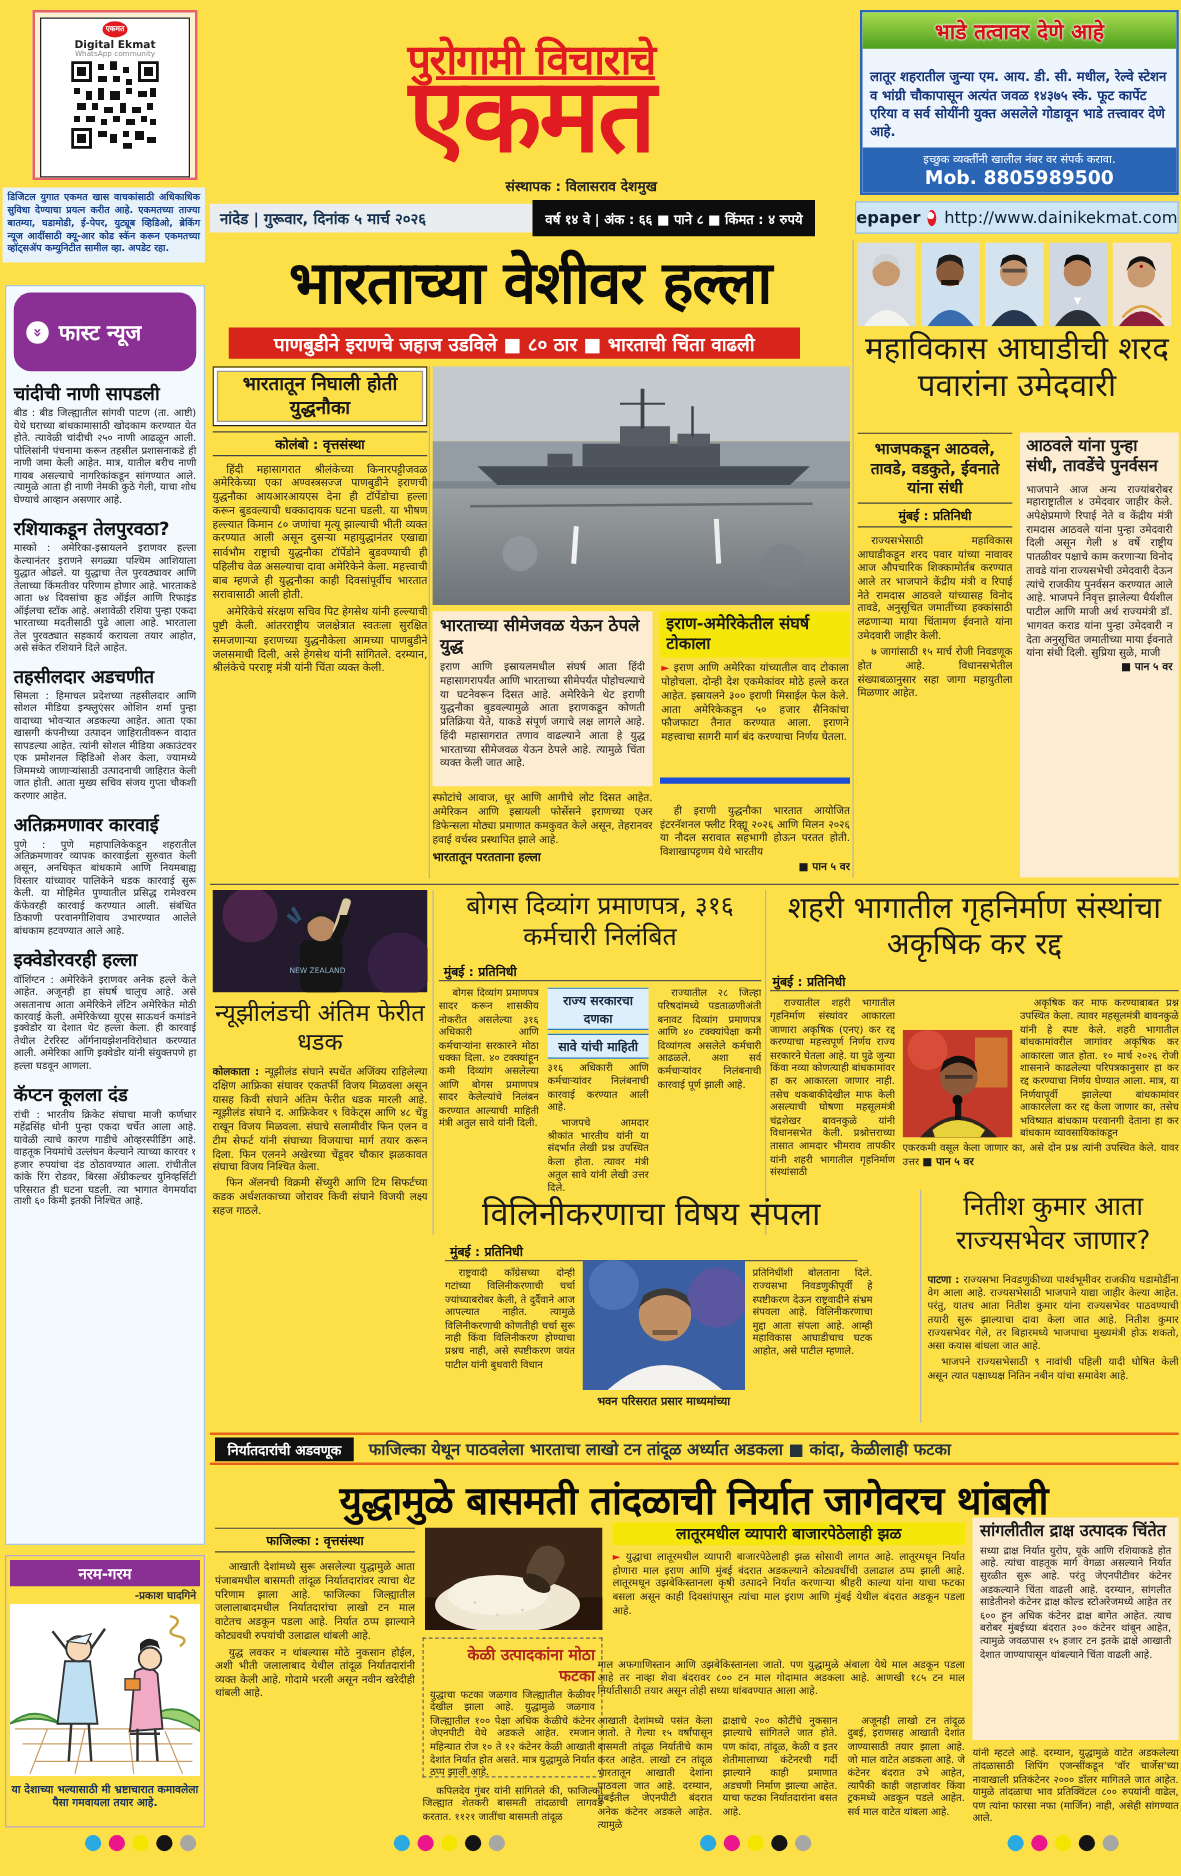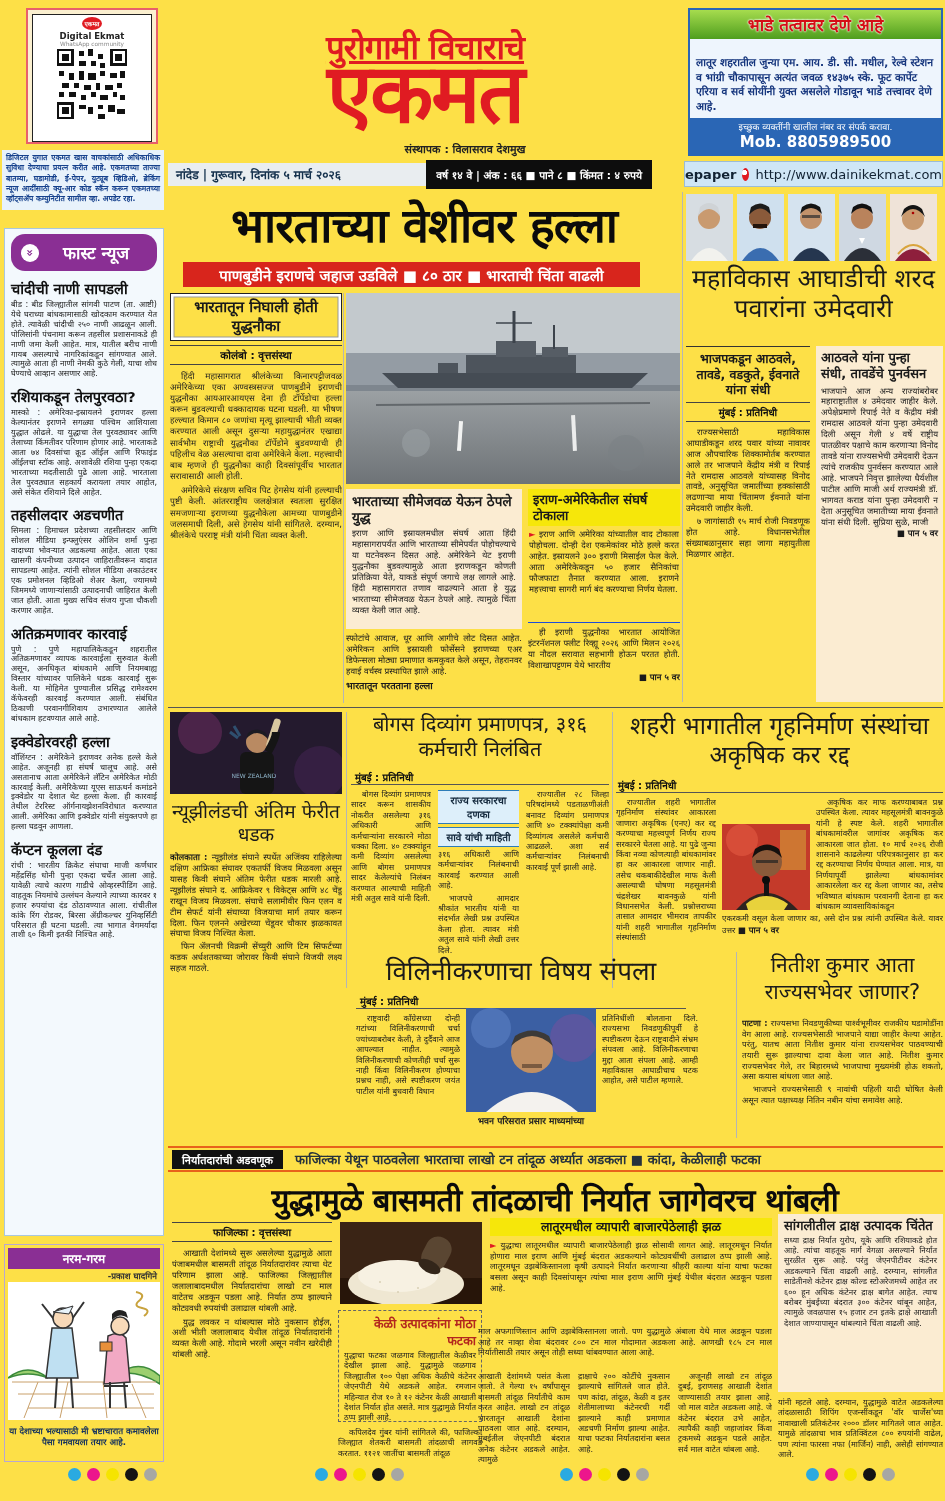--- a/index.html
+++ b/index.html
@@ -38,21 +38,21 @@
   .ad-foot .l1{font-size:9px;}
   .ad-foot .l2{font-size:15px;font-weight:bold;}
   .epaper-bar{background:#cfe6f6;border:1px solid #9bbcd6;display:flex;align-items:center;justify-content:center;gap:6px;font-size:13px;color:#123;}
   .ekmat-dot{width:13px;height:13px;border-radius:50%;background:radial-gradient(circle at 35% 35%,#fff 0 28%,#e01b22 30%);display:inline-block;}
   
   .main-headline{font-size:47px;font-weight:bold;color:#0b0b0b;letter-spacing:-1px;white-space:nowrap;}
   .strap{background:#d8251c;color:#fff;font-weight:bold;font-size:15px;display:flex;align-items:center;justify-content:center;}
   
   .fast-box{background:#f3f9fd;border:1px solid #a9c7dd;padding:5px 6px;}
   .fast-head{background:#8a2f94;border-radius:14px;color:#fff;font-size:17px;font-weight:bold;
-             display:flex;align-items:center;gap:24px;padding:7px 10px;margin-bottom:6px;}
+             display:flex;align-items:center;gap:8px;padding:20px 10px;margin-bottom:6px;}
   .fast-icon{width:18px;height:18px;border-radius:50%;background:#fff;color:#8a2f94;font-weight:bold;
              display:flex;align-items:center;justify-content:center;transform:rotate(90deg);font-size:12px;}
   .fast-title{font-size:14.5px;font-weight:bold;color:#101010;margin:7px 0 2px;}
   .fast-body{font-size:8px;line-height:1.24;text-align:justify;color:#222;}
   
   .art-byline{font-size:10.5px;font-weight:bold;color:#111;}
   .boxed-head{border:1.5px solid #222;box-shadow:inset 0 0 0 2.5px #fff,inset 0 0 0 3.5px #999;
               font-size:15px;font-weight:bold;text-align:center;padding:4px 2px;line-height:1.25;}
   .cream{background:#fbecd2;}
   .yellow-band{background:#f6e70a;}
@@ -281,21 +281,21 @@
   </div>
   <div class="abs clip" style="left:346px;top:633px;width:176px;height:70px;">
     <p class="body j" style="margin:0 0 2px;">स्फोटांचे आवाज, धूर आणि आगीचे लोट दिसत आहेत. अमेरिकन आणि इस्रायली फोर्सेसने इराणच्या एअर डिफेन्सला मोठ्या प्रमाणात कमकुवत केले असून, तेहरानवर हवाई वर्चस्व प्रस्थापित झाले आहे.</p>
     <div class="b" style="font-size:9.5px;">भारतातून परतताना हल्ला</div>
   </div>
 
   <div class="abs clip" style="left:528px;top:489px;width:152px;height:128px;">
     <div class="yellow-band b" style="font-size:13px;line-height:1.2;padding:3px 5px;">इराण-अमेरिकेतील संघर्ष टोकाला</div>
     <div class="body j" style="padding:3px 1px;"><span class="tri">► </span><span>इराण आणि अमेरिका यांच्यातील वाद टोकाला पोहोचला. दोन्ही देश एकमेकांवर मोठे हल्ले करत आहेत. इस्रायलने ३०० इराणी मिसाईल फेल केले. आता अमेरिकेकडून ५० हजार सैनिकांचा फौजफाटा तैनात करण्यात आला. इराणने महत्त्वाचा सागरी मार्ग बंद करण्याचा निर्णय घेतला.</span></div>
   </div>
-  <div class="abs clip" style="left:528px;top:622px;width:152px;height:80px;border-top:1px solid #1d4ed8;padding-top:4px;">
+  <div class="abs clip" style="left:528px;top:622px;width:152px;height:80px;border-top:5px solid #1d4ed8;padding-top:16px;">
     <p class="body j ind" style="margin:0;">ही इराणी युद्धनौका भारतात आयोजित इंटरनॅशनल फ्लीट रिव्ह्यू २०२६ आणि मिलन २०२६ या नौदल सरावात सहभागी होऊन परतत होती. विशाखापट्टणम येथे भारतीय</p>
     <div class="r cont">■ पान ५ वर</div>
   </div>
 
   <div class="abs vr" style="left:343px;top:293px;height:410px;"></div>
   <div class="abs vr" style="left:682px;top:192px;height:510px;"></div>
   <div class="abs hr" style="left:168px;top:707px;width:775px;"></div>
 
   <svg class="abs" style="left:170px;top:712px;" width="172" height="82" viewBox="0 0 172 82">
     <rect width="172" height="82" fill="#241a2e"></rect>

